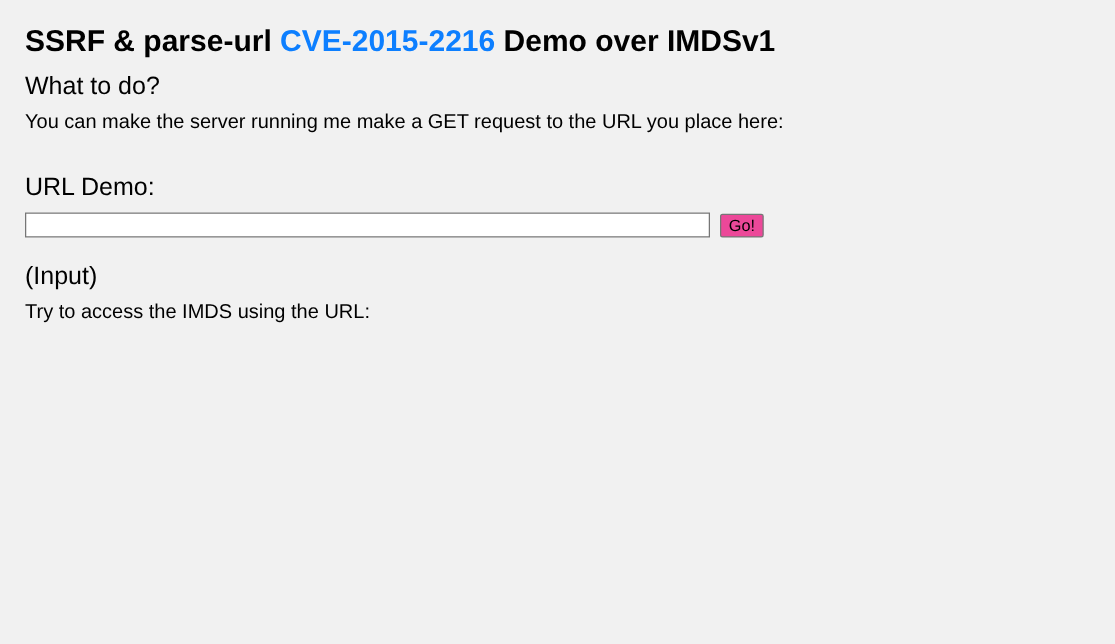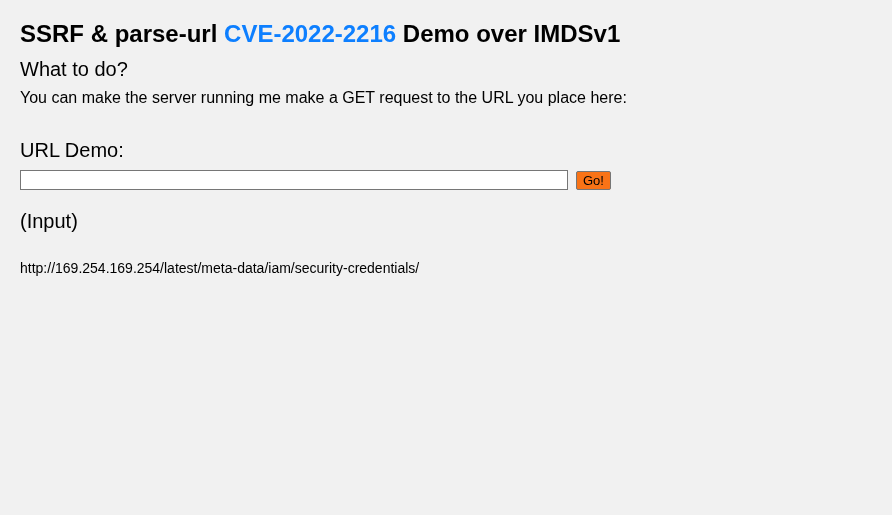--- a/index.html
+++ b/index.html
@@ -44,42 +44,41 @@
       padding: 1px 2px;
       border: 1px solid #767676;
       background: #ffffff;
       font-family: Arial, Helvetica, sans-serif;
       font-size: 13px;
     }
     button {
       padding: 1px 6px;
       font-size: 13px;
       font-family: Arial, Helvetica, sans-serif;
-      background: #f97316;
+      background: #ec4899;
       border: 1px solid #767676;
       border-radius: 2px;
       cursor: pointer;
     }
     .hint-url {
       font-size: 14px;
     }
   </style>
 </head>
 <body>
 
 <h1>
-  <span>SSRF &amp; parse-url </span><a href="#">CVE-2022-2216</a><span> Demo over IMDSv1</span>
+  <span>SSRF &amp; parse-url </span><a href="#">CVE-2015-2216</a><span> Demo over IMDSv1</span>
 </h1>
 
 <h2>What to do?</h2>
 <p>You can make the server running me make a GET request to the URL you place here:</p>
 
 <h2>URL Demo:</h2>
 <div class="form-row">
   <input type="text" value="" style="">
   <button>Go!</button>
 </div>
 
 <h2>(Input)</h2>
 <p style="margin-bottom:0;">
-  <br>
-  <span class="hint-url">http://169.254.169.254/latest/meta-data/iam/security-credentials/</span>
+  <span>Try to access the IMDS using the URL:</span><br>
 </p>
 
 </body></html>

